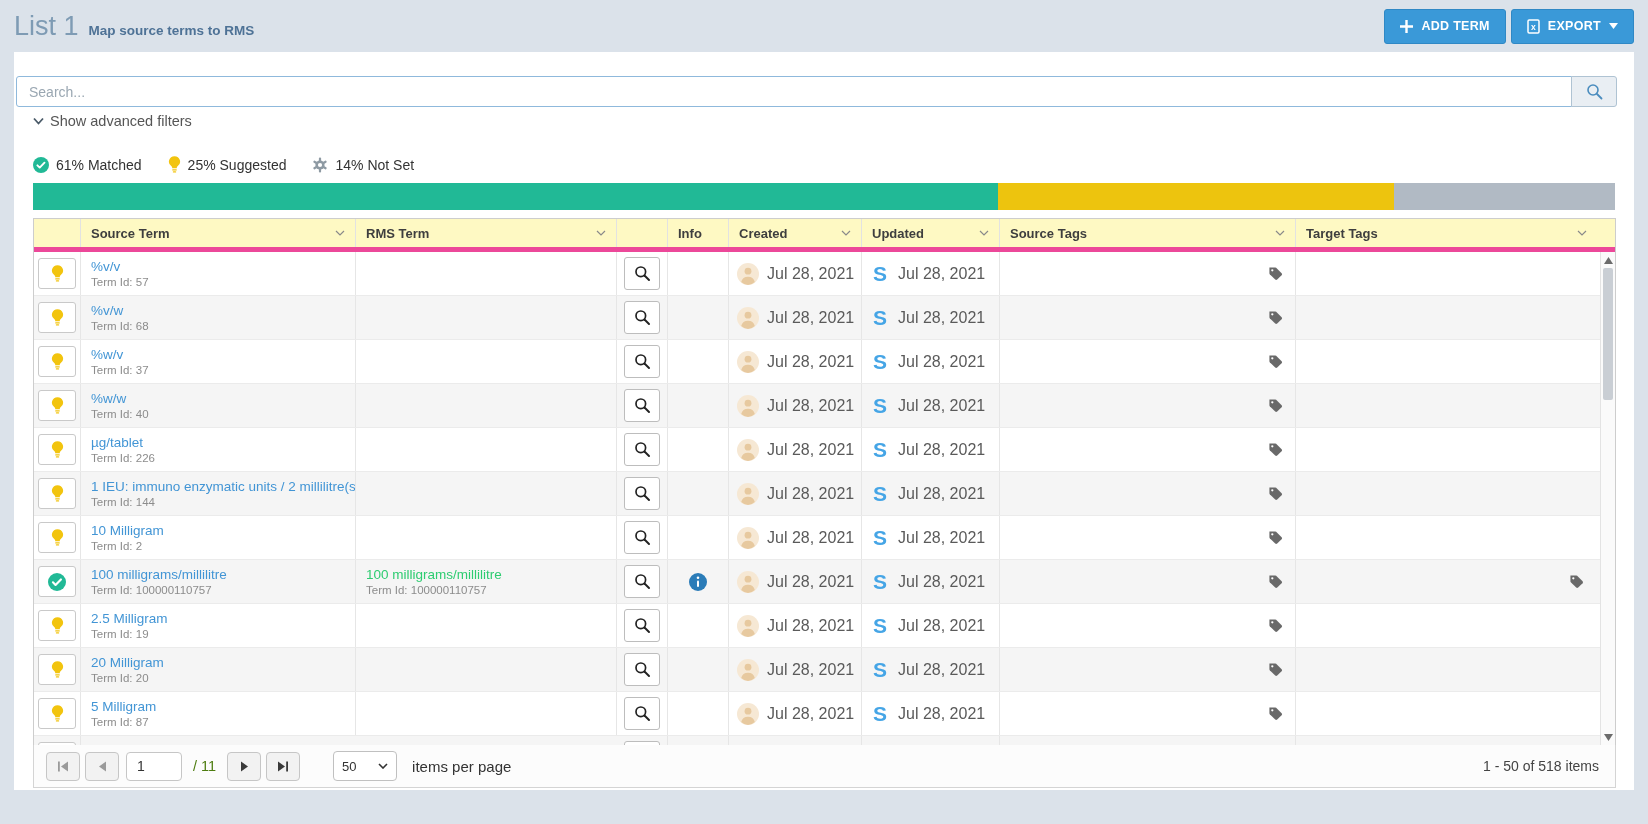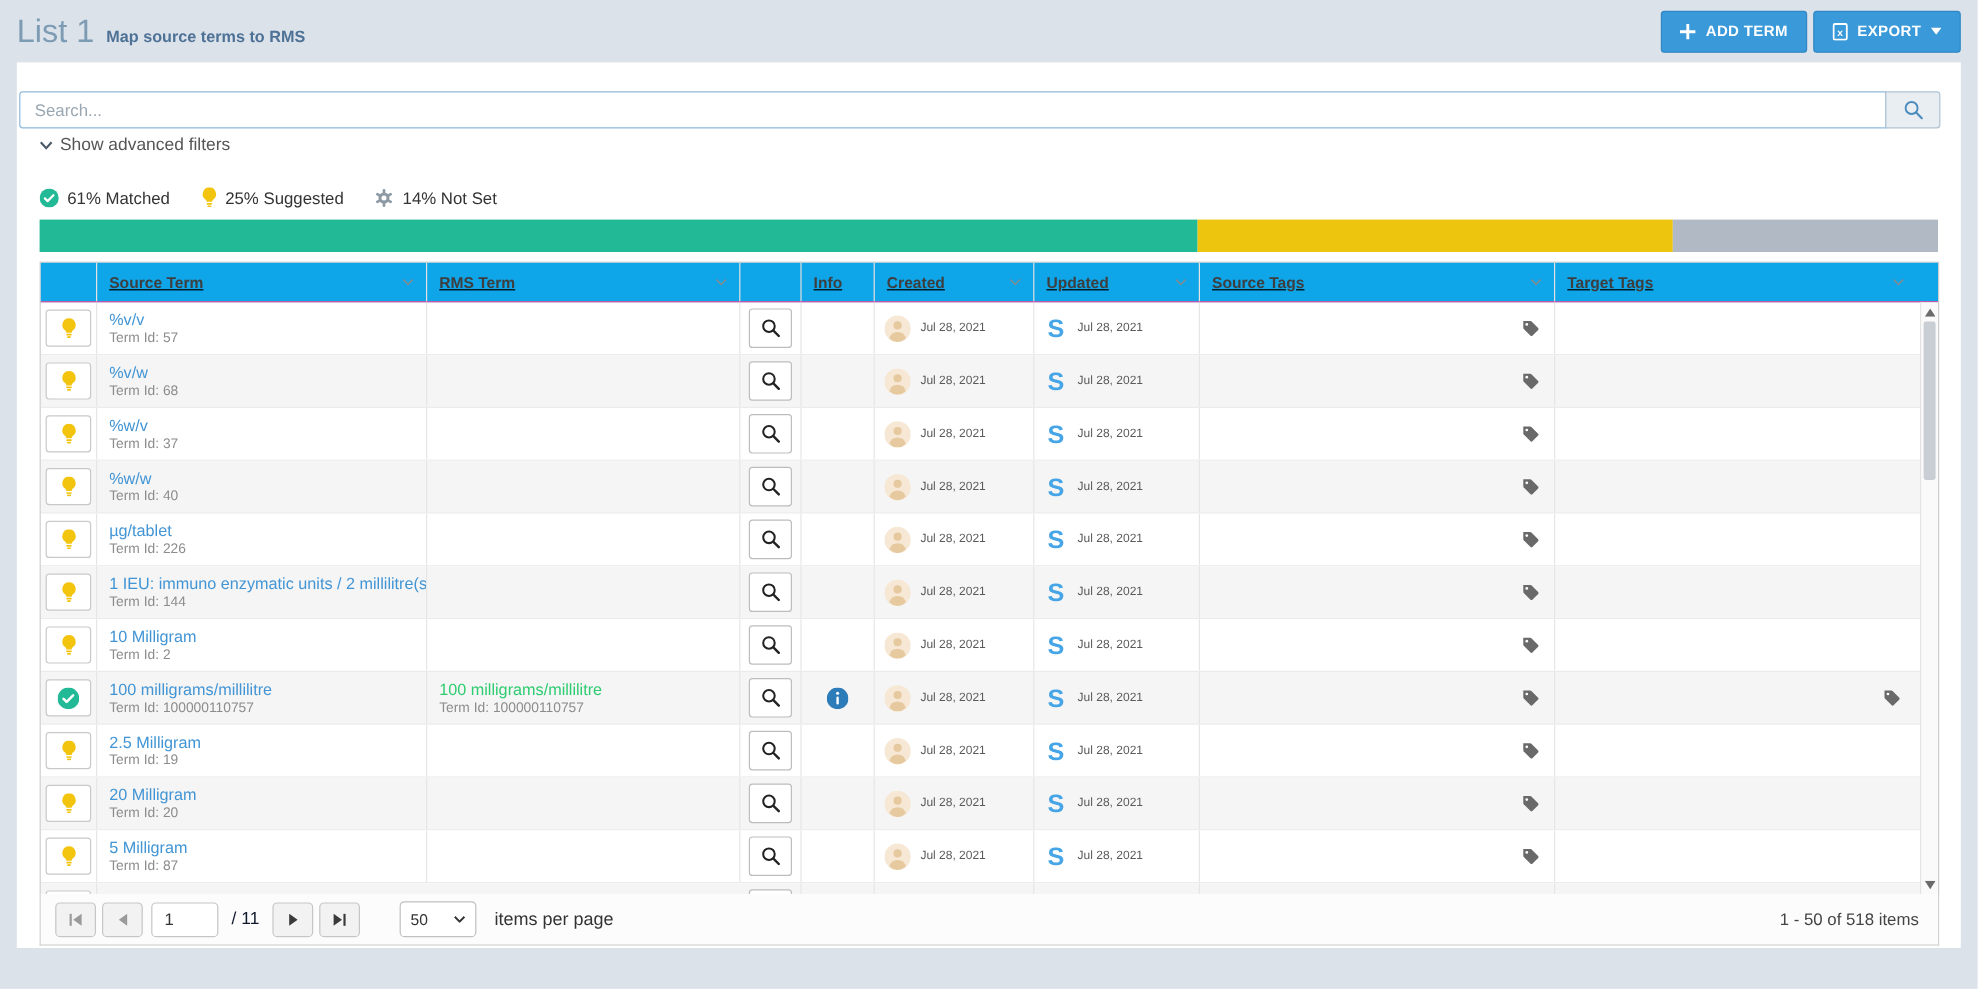--- a/index.html
+++ b/index.html
@@ -41,41 +41,41 @@
   .legend { position:absolute; left:19px; top:104px; display:flex; gap:26px; align-items:center;
     font-size:14px; color:#333; }
   .legend-item { display:flex; align-items:center; gap:7px; }
   
   .progressbar { position:absolute; left:19px; right:19px; top:131px; height:27px; display:flex; }
   .progress-seg { height:100%; }
   
   .table { position:absolute; left:19px; right:18px; top:166px; height:529px;
     border:1px solid #CDCDCD; background:#fff; }
   .grid-cols { display:grid; grid-template-columns:47px 275px 261px 51px 61px 133px 138px 296px 1fr; }
-  .thead { height:33px; background:#0ea5e9; border-bottom:1px solid #ec4899;text-decoration:underline; }
+  .thead { height:33px; background:#fef9c3; border-bottom:5px solid #ec4899; }
   .th { display:flex; align-items:center; justify-content:space-between; padding:0 10px;
     font-size:13px; font-weight:700; color:#3E3E3E; border-right:1px solid #E2E2E2; }
   .th:last-child { border-right:none; }
   .tbody { position:relative; height:494px; overflow:hidden; }
   .trow { height:44px; border-bottom:1px solid #EBEBEB; background:#fff; }
   .trow:nth-child(even) { background:#F5F5F5; }
   .cell { border-right:1px solid #E6E6E6; display:flex; align-items:center; overflow:hidden; }
   .cell:last-child { border-right:none; }
   .c-status, .c-mag, .c-info { justify-content:center; }
   .status-btn { width:38px; height:31px; background:#fff; border:1px solid #C9C9C9;
     border-radius:3px; display:flex; align-items:center; justify-content:center; cursor:pointer; }
   .c-term { flex-direction:column; align-items:flex-start; justify-content:center; padding:0 10px; gap:2px;text-align:center; }
   .term-link { font-size:13.5px; color:#4295D5; text-decoration:none; cursor:pointer; white-space:nowrap; }
   .term-link.rms { color:#2ECC71; }
   .term-id { font-size:11.5px; color:#8C8C8C; white-space:nowrap; }
   .mag-btn { width:36px; height:33px; background:#fff; border:1px solid #BDBDBD;
     border-radius:3px; display:flex; align-items:center; justify-content:center; cursor:pointer; }
   .info-badge { width:18px; height:18px; display:none; }
   .c-date { padding-left:8px; gap:8px; }
-  .date-txt { font-size:10px; color:#5A5A5A; }
+  .date-txt { font-size:16px; color:#5A5A5A; }
   .c-stags { justify-content:flex-end; padding-right:12px; }
   .c-ttags { justify-content:flex-end; padding-right:31px; }
   .tag-ic { display:none; }
   .trow.has-stag .c-stags .tag-ic { display:block; }
   .trow.has-ttag .c-ttags .tag-ic { display:block; }
   .trow.has-info .info-badge { display:block; }
   .trow .ic-check { display:none; }
   .trow.matched .ic-check { display:block; }
   .trow.partial .c-term, .trow.partial .c-date > *, .trow.partial .info-badge, .trow.partial .tag-ic { visibility:hidden; }
   
@@ -88,21 +88,21 @@
     background:#C9CED4; border-radius:2px; }
   
   .pager { position:absolute; left:19px; right:18px; bottom:2px; height:43px;
     border:1px solid #D4D4D4; border-top:none; background:#FCFCFC;
     display:flex; align-items:center; padding:0 12px; gap:5px; }
   .pg-btn { width:34px; height:29px; background:#F2F2F2; border:1px solid #C6C6C6;
     border-radius:4px; display:flex; align-items:center; justify-content:center; cursor:pointer; }
   .page-input { width:56px; height:29px; border:1px solid #C6C6C6; border-radius:4px;
     padding-left:10px; font-size:14px; color:#333; outline:none;
     font-family:"Liberation Sans",sans-serif; margin-left:2px; }
-  .pg-total { font-size:14.5px; color:#0f172a; margin:0 6px; }
+  .pg-total { font-size:14.5px; color:#4d7c0f; margin:0 6px; }
   .select-box { width:64px; height:30px; border:1px solid #C0C0C0; border-radius:4px;
     margin-left:28px; display:flex; align-items:center; justify-content:space-between;
     padding:0 8px; font-size:13px; color:#333; cursor:pointer; background:#fff; }
   .ipp-label { font-size:15px; color:#333; margin-left:10px; }
   .range-label { margin-left:auto; font-size:14px; color:#444; padding-right:4px; }
 </style>
 </head>
 <body>
 
 <div class="topbar">

